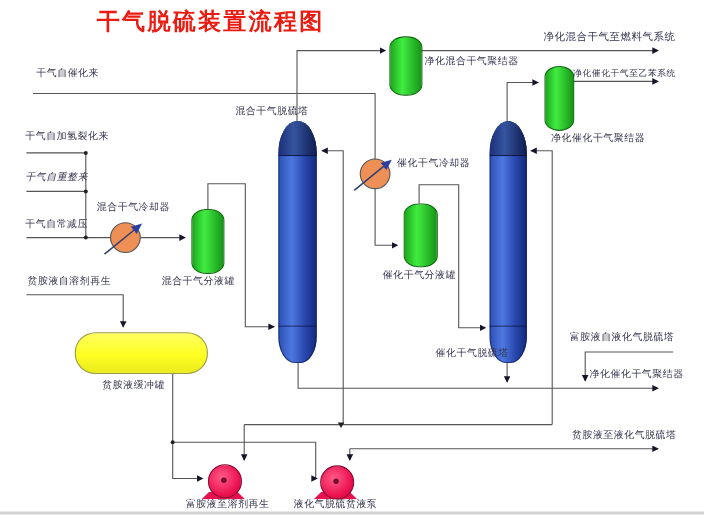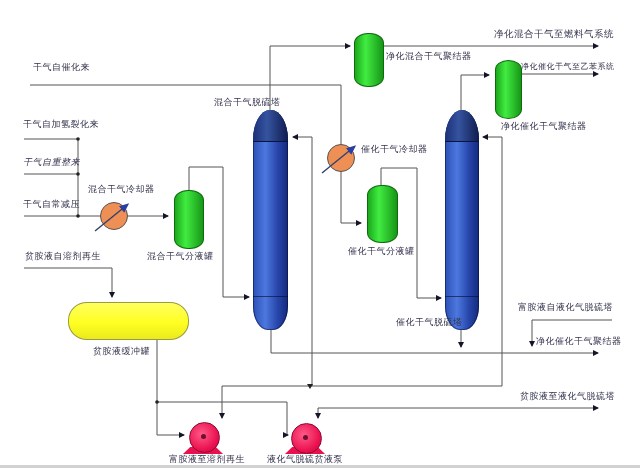--- a/index.html
+++ b/index.html
@@ -116,20 +116,21 @@
   <div class="gvessel" style="left:367px;top:185px;width:29px;height:56px;"></div>
   <div class="gvessel" style="left:354px;top:33px;width:28px;height:52px;"></div>
   <div class="gvessel" style="left:495px;top:60px;width:25px;height:57px;"></div>
   <div class="ydrum"></div>
 
   <div class="pump-base" style="left:183px;top:447px;"></div>
   <div class="pump" style="left:189px;top:422px;"></div>
   <div class="pump-base" style="left:285px;top:447px;"></div>
   <div class="pump" style="left:291px;top:423px;"></div>
 
+  <div id="title">干气脱硫装置流程图</div>
 
   <div class="lbl" style="left:33px;top:62px;">干气自催化来</div>
   <div class="lbl" style="left:23px;top:119px;">干气自加氢裂化来</div>
   <div class="lbl" style="left:23px;top:157px;font-style:italic;">干气自重整来</div>
   <div class="lbl" style="left:23px;top:199px;">干气自常减压</div>
   <div class="lbl" style="left:25px;top:251px;">贫胺液自溶剂再生</div>
   <div class="lbl" style="left:518px;top:302px;">富胺液自液化气脱硫塔</div>
 
   <div class="lbl big" style="left:494px;top:29px;">净化混合干气至燃料气系统</div>
   <div class="lbl sm" style="left:521px;top:62px;">净化催化干气至乙苯系统</div>

